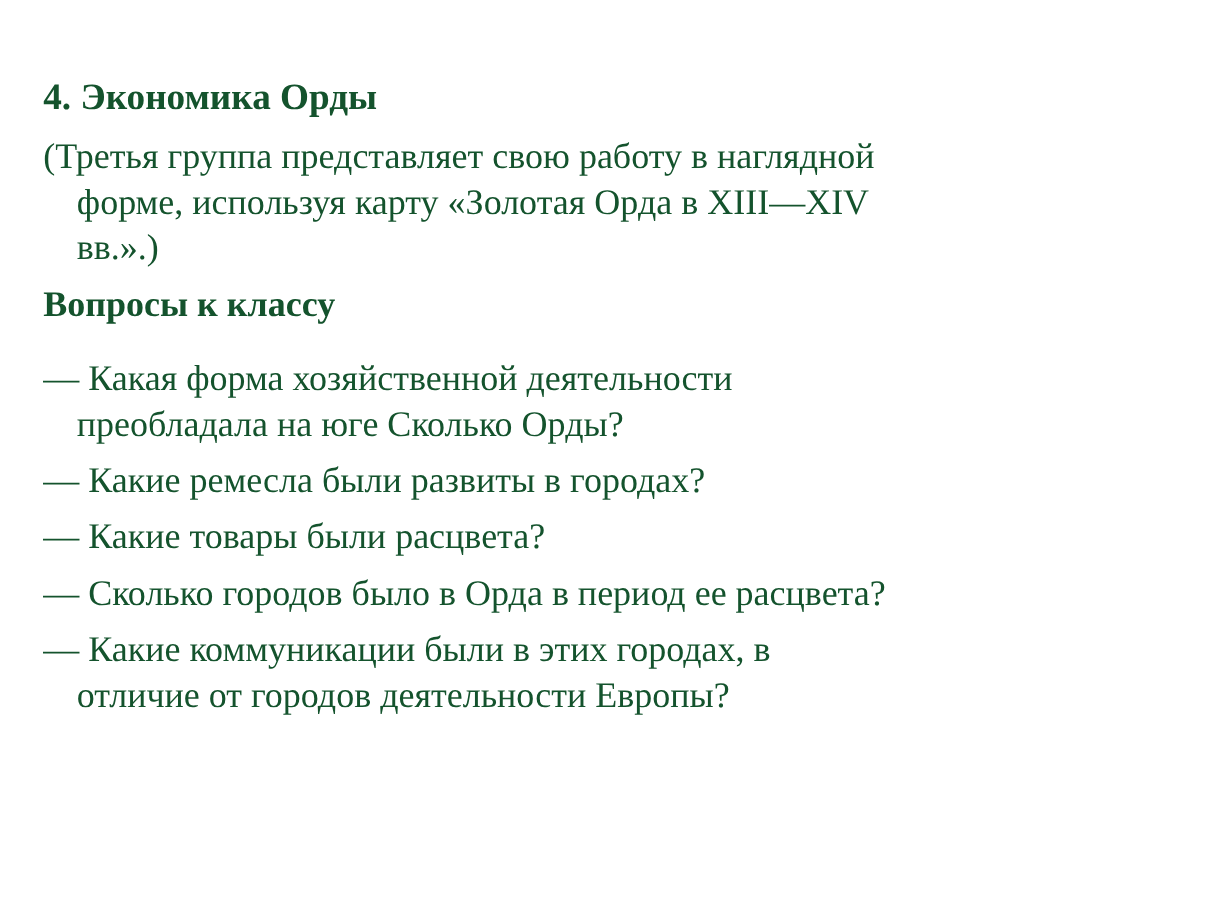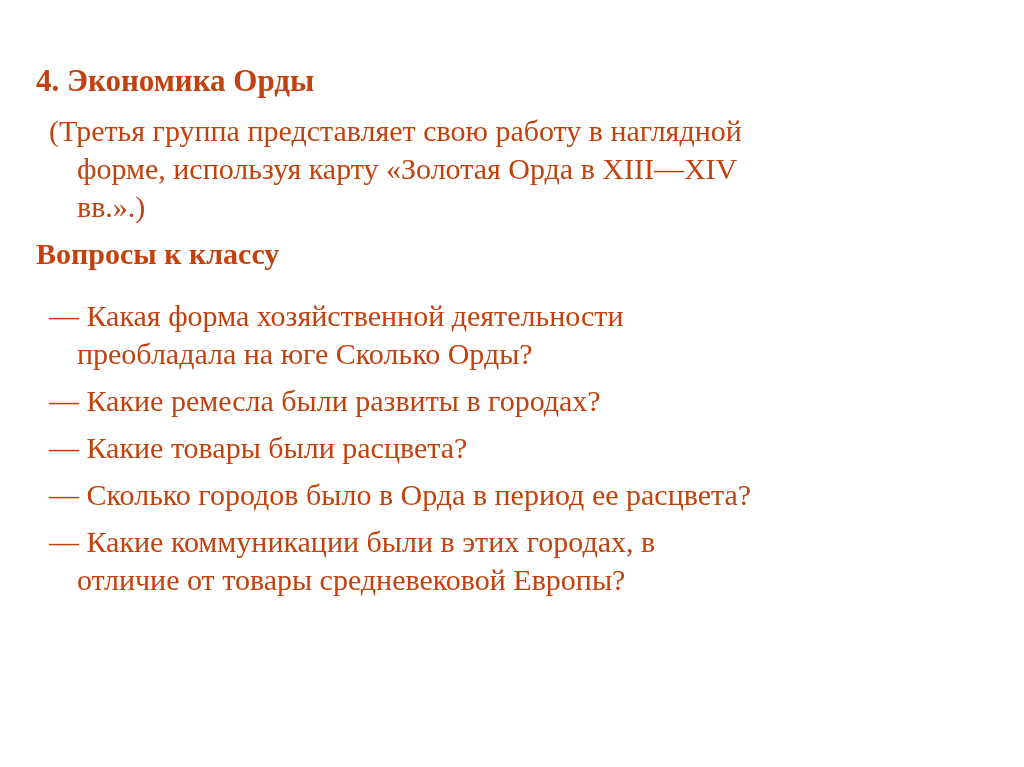--- a/index.html
+++ b/index.html
@@ -8,35 +8,35 @@
     width: 1024px;
     height: 767px;
     background: #ffffff;
     overflow: hidden;
   }
   .slide {
     position: relative;
     width: 1024px;
     height: 767px;
     background: #ffffff;
-    color: #c2410c;
+    color: #14532d;
     font-family: "Liberation Serif", "DejaVu Serif", serif;
     box-sizing: border-box;
     padding: 62px 40px 0 36px;
   }
   .slide-title {
     font-size: 31px;
     font-weight: bold;
     line-height: 38px;
     margin: 0 0 12px 0;
   }
   .para {
     font-size: 30px;
     line-height: 38px;
-    margin: 0 0 9px 13px;
+    margin: 0 0 9px 0;
     padding-left: 28px;
     text-indent: -28px;
     white-space: pre-line;
     max-width: 915px;
   }
   .subheading {
     font-size: 30px;
     font-weight: bold;
     line-height: 38px;
     margin: 0 0 24px 0;
@@ -58,14 +58,14 @@
 преобладала на юге Сколько Орды?</p>
 
   <p class="para">— Какие ремесла были развиты в городах?</p>
 
 
   <p class="para">— Какие товары были расцвета?</p>
 
   <p class="para">— Сколько городов было в Орда в период ее расцвета?</p>
 
   <p class="para">— Какие коммуникации были в этих городах, в
-отличие от товары средневековой Европы?</p>
+отличие от городов деятельности Европы?</p>
 </div>
 
 </body></html>

